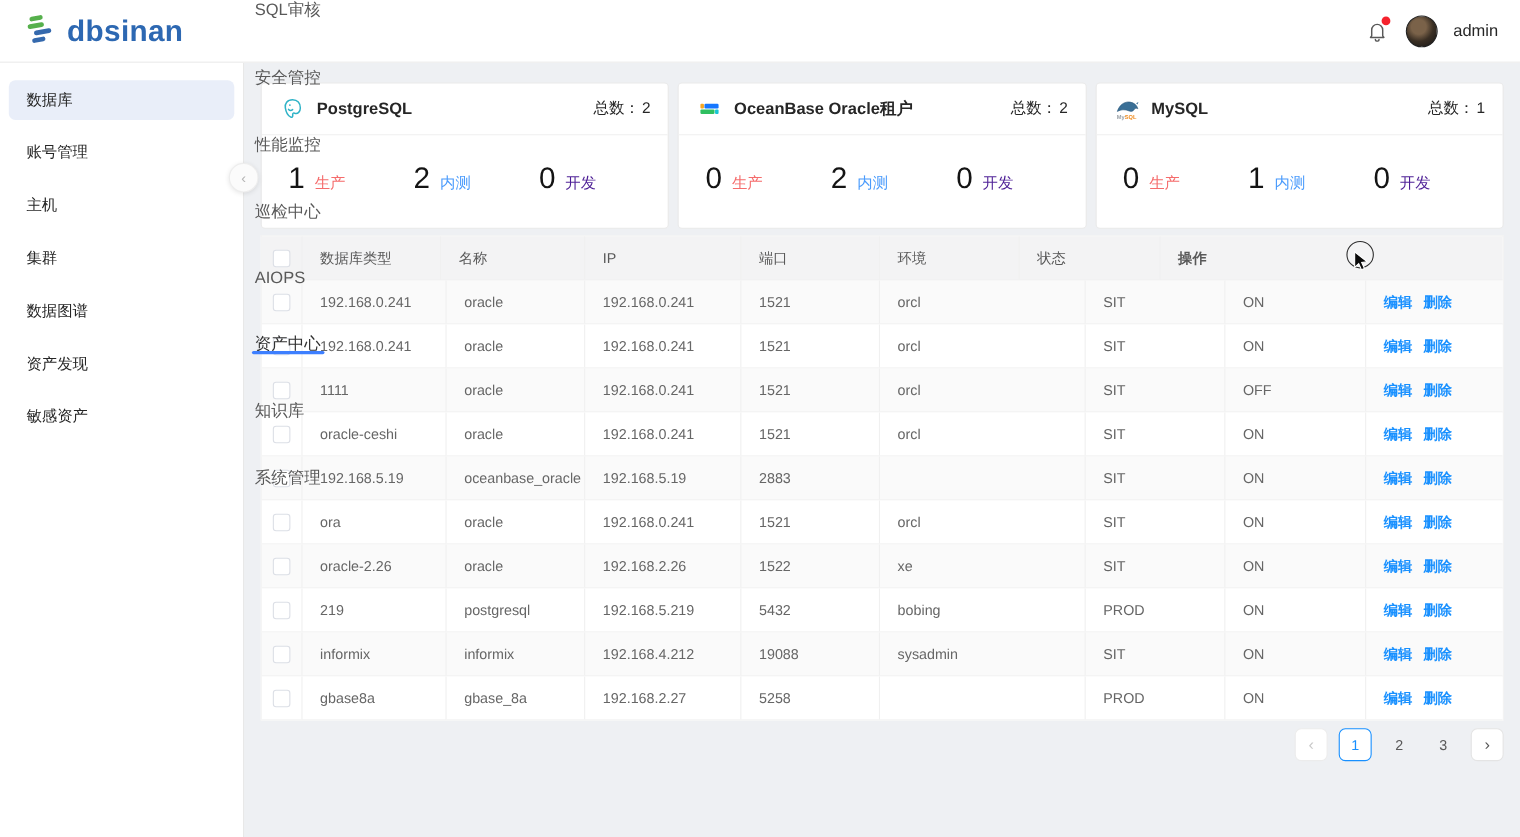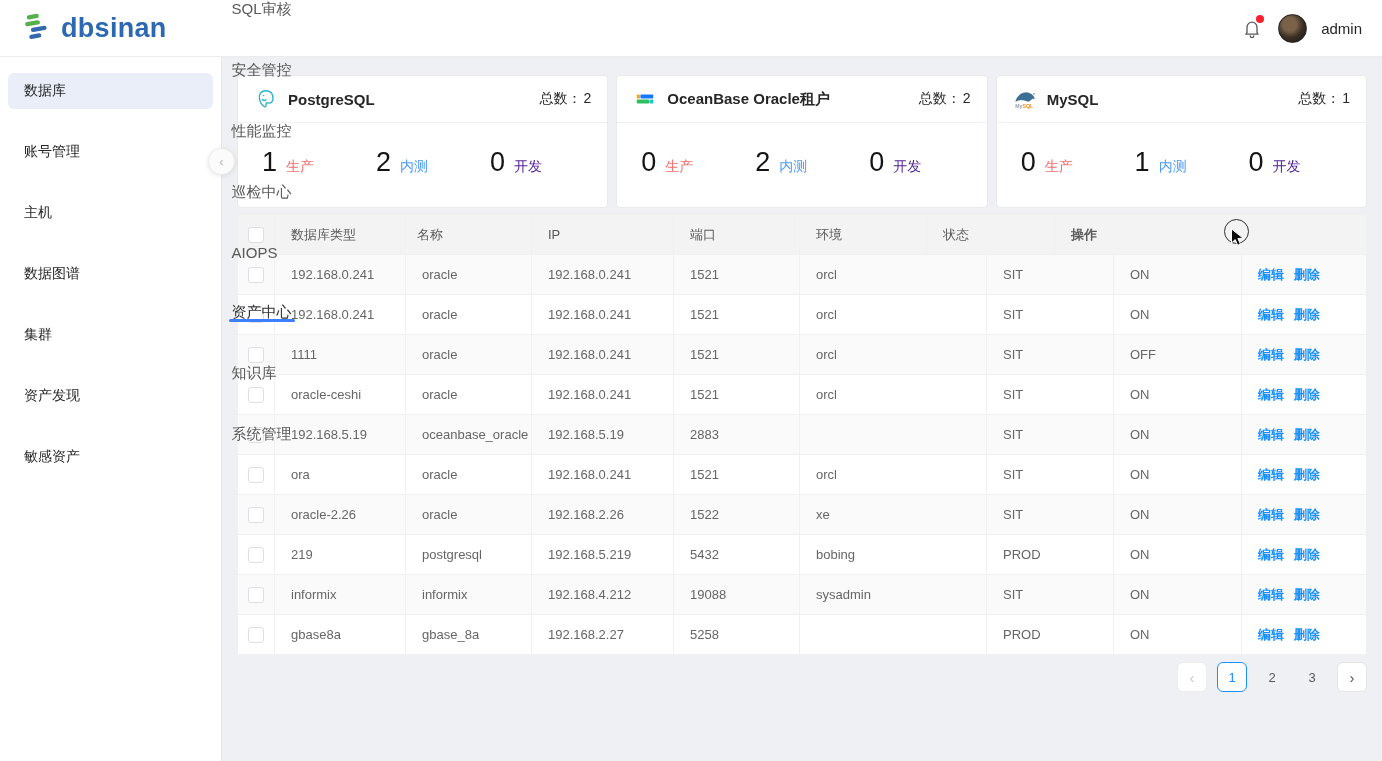--- a/index.html
+++ b/index.html
@@ -17,21 +17,21 @@
   .topbar-right { margin-left:auto; display:flex; align-items:center; gap:14px; }
   .bell-wrap { position:relative; width:24px; height:24px; display:flex; align-items:center; justify-content:center; cursor:pointer; }
   .bell-dot { position:absolute; top:-1px; right:0; width:8px; height:8px; border-radius:50%; background:#f5222d; }
   .avatar { width:29px; height:29px; border-radius:50%; background:radial-gradient(circle at 40% 35%, #7a6249 0 28%, #3a2f24 55%, #141414 100%); border:1px solid #222; cursor:pointer; }
   .user-name { font-size:15px; color:#262626; }
 
   
   .layout { display:flex; height:704px; }
   .sidebar { width:222px; background:#fff; border-right:1px solid #e6e6e6; padding-top:16px; position:relative; }
   .side-item { height:36px; margin:4px 8px; display:flex; align-items:center; padding-left:16px; font-size:14px; color:#262626; border-radius:6px; cursor:pointer; margin-bottom:8px; }
-  .side-item { margin-top:0; margin-bottom:25px; height:36px; }
+  .side-item { margin-top:0; margin-bottom:12px; height:36px; }
   .side-item + .side-item { margin-top:8px; }
   .side-item.active { background:#e9eef9; }
   .collapse-btn { position:absolute; top:91px; left:208px; width:27px; height:27px; border-radius:50%; background:#fbfbfb; border:1px solid #ededed; box-shadow:0 1px 5px rgba(0,0,0,.10); display:flex; align-items:center; justify-content:center; color:#b5b5b5; font-size:13px; cursor:pointer; z-index:6; }
 
   .main { flex:1; padding:18px 15px 0 15px; position:relative; }
 
   
   .cards { display:flex; gap:8px; }
   .card { flex:1; background:#fff; border:1px solid #e9e9e9; border-radius:4px; height:133px; }
   .card-head { height:47px; display:flex; align-items:center; padding:0 16px; border-bottom:1px solid #f0f0f0; }
@@ -146,24 +146,24 @@
       <div class="side-item active">
         <span>数据库</span>
       </div>
       <div class="side-item">
         <span>账号管理</span>
       </div>
       <div class="side-item">
         <span>主机</span>
       </div>
       <div class="side-item">
+        <span>集群</span>
+      </div>
+      <div class="side-item">
         <span>数据图谱</span>
-      </div>
-      <div class="side-item">
-        <span>集群</span>
       </div>
       <div class="side-item">
         <span>资产发现</span>
       </div>
       <div class="side-item">
         <span>敏感资产</span>
       </div>
     </div>
 
   <div class="main">

